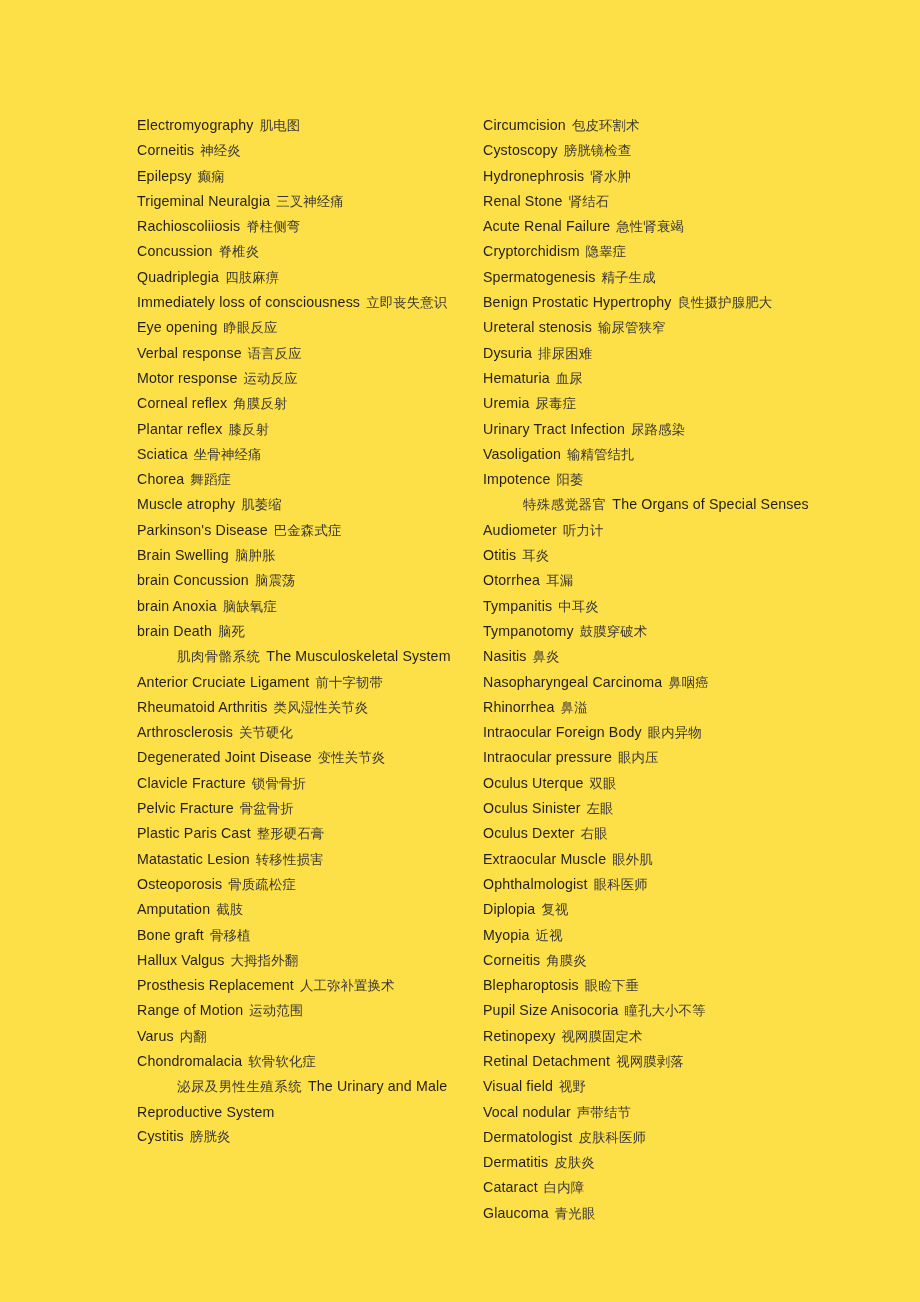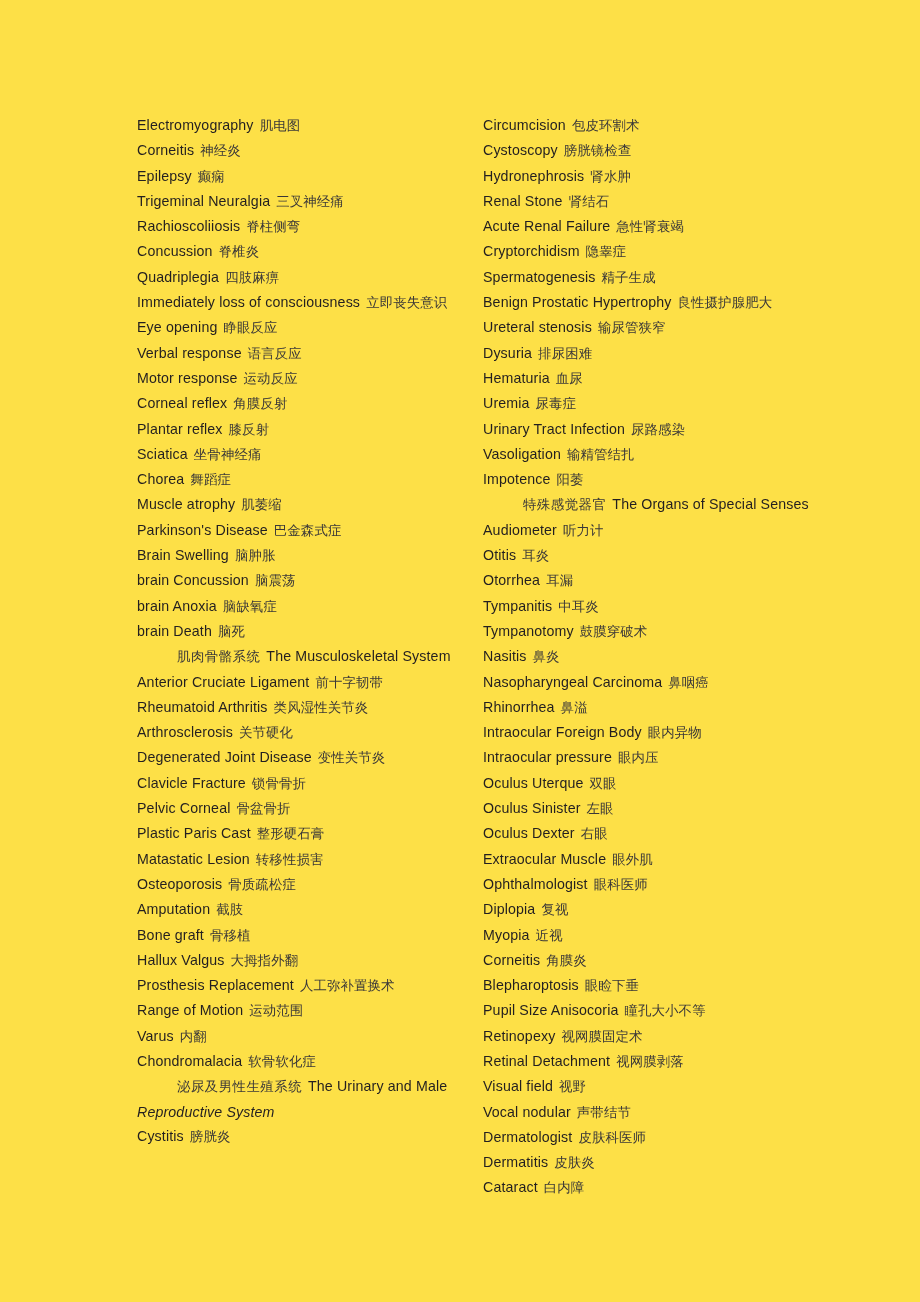--- a/index.html
+++ b/index.html
@@ -67,21 +67,20 @@
   
   .entry.section {
     padding-left: 40px;
     white-space: nowrap;
   }
   .entry.section .zh {
     letter-spacing: 0.5px;
   }
   .entry.continuation {
     padding-left: 0;
-    font-style: italic;
   }
 
   
   .column .entry { overflow: visible; }
 </style>
 </head>
 <body>
 
 <div class="page">
   <div class="columns">
@@ -106,21 +105,21 @@
         <div class="entry"><span class="en">Brain Swelling</span><span class="sp-wide"></span><span class="zh">脑肿胀</span></div>
         <div class="entry"><span class="en">brain Concussion</span><span class="sp-wide"></span><span class="zh">脑震荡</span></div>
         <div class="entry"><span class="en">brain Anoxia</span><span class="sp-wide"></span><span class="zh">脑缺氧症</span></div>
         <div class="entry"><span class="en">brain Death</span><span class="sp-wide"></span><span class="zh">脑死</span></div>
         <div class="entry section"><span class="zh">肌肉骨骼系统</span><span class="sp-wide"></span><span class="en">The Musculoskeletal System</span></div>
         <div class="entry"><span class="en">Anterior Cruciate Ligament</span><span class="sp-wide"></span><span class="zh">前十字韧带</span></div>
         <div class="entry"><span class="en">Rheumatoid Arthritis</span><span class="sp-wide"></span><span class="zh">类风湿性关节炎</span></div>
         <div class="entry"><span class="en">Arthrosclerosis</span><span class="sp-wide"></span><span class="zh">关节硬化</span></div>
         <div class="entry"><span class="en">Degenerated Joint Disease</span><span class="sp-wide"></span><span class="zh">变性关节炎</span></div>
         <div class="entry"><span class="en">Clavicle Fracture</span><span class="sp-wide"></span><span class="zh">锁骨骨折</span></div>
-        <div class="entry"><span class="en">Pelvic Corneal</span><span class="sp-wide"></span><span class="zh">骨盆骨折</span></div>
+        <div class="entry"><span class="en">Pelvic Fracture</span><span class="sp-wide"></span><span class="zh">骨盆骨折</span></div>
         <div class="entry"><span class="en">Plastic Paris Cast</span><span class="sp-wide"></span><span class="zh">整形硬石膏</span></div>
         <div class="entry"><span class="en">Matastatic Lesion</span><span class="sp-wide"></span><span class="zh">转移性损害</span></div>
         <div class="entry"><span class="en">Osteoporosis</span><span class="sp-wide"></span><span class="zh">骨质疏松症</span></div>
         <div class="entry"><span class="en">Amputation</span><span class="sp-wide"></span><span class="zh">截肢</span></div>
         <div class="entry"><span class="en">Bone graft</span><span class="sp-wide"></span><span class="zh">骨移植</span></div>
         <div class="entry"><span class="en">Hallux Valgus</span><span class="sp-wide"></span><span class="zh">大拇指外翻</span></div>
         <div class="entry"><span class="en">Prosthesis Replacement</span><span class="sp-wide"></span><span class="zh">人工弥补置换术</span></div>
         <div class="entry"><span class="en">Range of Motion</span><span class="sp-wide"></span><span class="zh">运动范围</span></div>
         <div class="entry"><span class="en">Varus</span><span class="sp-wide"></span><span class="zh">内翻</span></div>
         <div class="entry"><span class="en">Chondromalacia</span><span class="sp-wide"></span><span class="zh">软骨软化症</span></div>
@@ -165,15 +164,16 @@
         <div class="entry"><span class="en">Corneitis</span><span class="sp-wide"></span><span class="zh">角膜炎</span></div>
         <div class="entry"><span class="en">Blepharoptosis</span><span class="sp-wide"></span><span class="zh">眼睑下垂</span></div>
         <div class="entry"><span class="en">Pupil Size Anisocoria</span><span class="sp-wide"></span><span class="zh">瞳孔大小不等</span></div>
         <div class="entry"><span class="en">Retinopexy</span><span class="sp-wide"></span><span class="zh">视网膜固定术</span></div>
         <div class="entry"><span class="en">Retinal Detachment</span><span class="sp-wide"></span><span class="zh">视网膜剥落</span></div>
         <div class="entry"><span class="en">Visual field</span><span class="sp-wide"></span><span class="zh">视野</span></div>
         <div class="entry"><span class="en">Vocal nodular</span><span class="sp-wide"></span><span class="zh">声带结节</span></div>
         <div class="entry"><span class="en">Dermatologist</span><span class="sp-wide"></span><span class="zh">皮肤科医师</span></div>
         <div class="entry"><span class="en">Dermatitis</span><span class="sp-wide"></span><span class="zh">皮肤炎</span></div>
         <div class="entry"><span class="en">Cataract</span><span class="sp-wide"></span><span class="zh">白内障</span></div>
+        <div class="entry"><span class="en">Glaucoma</span><span class="sp-wide"></span><span class="zh">青光眼</span></div>
       </div>
   </div>
 </div>
 
 </body></html>

